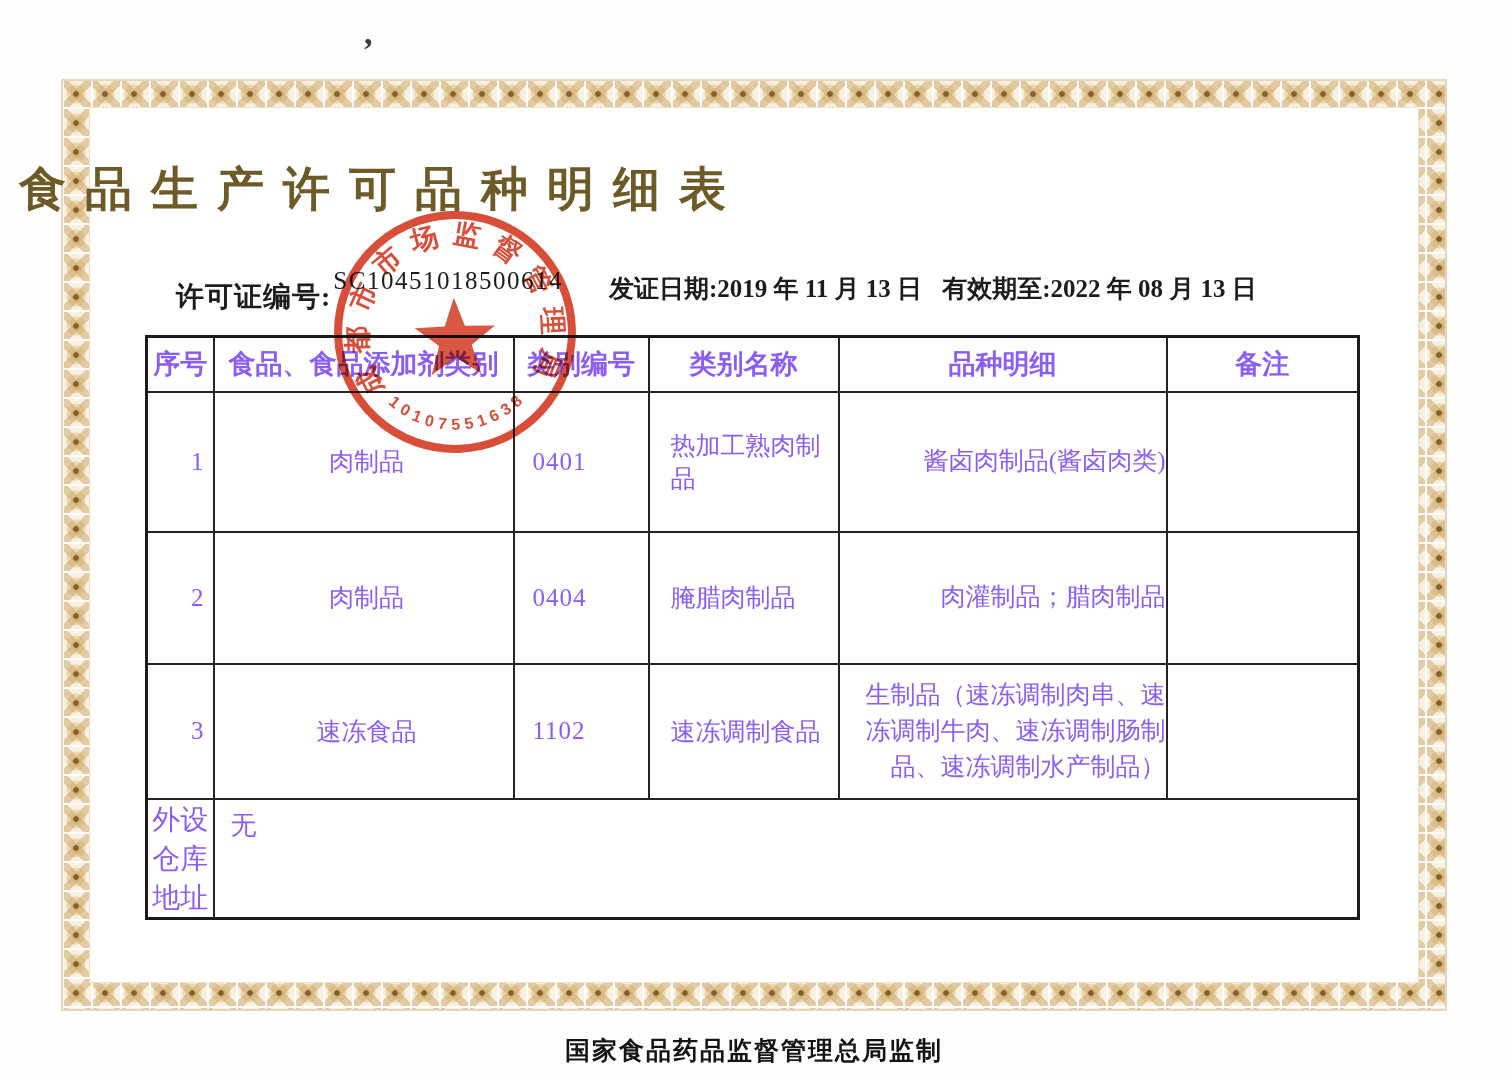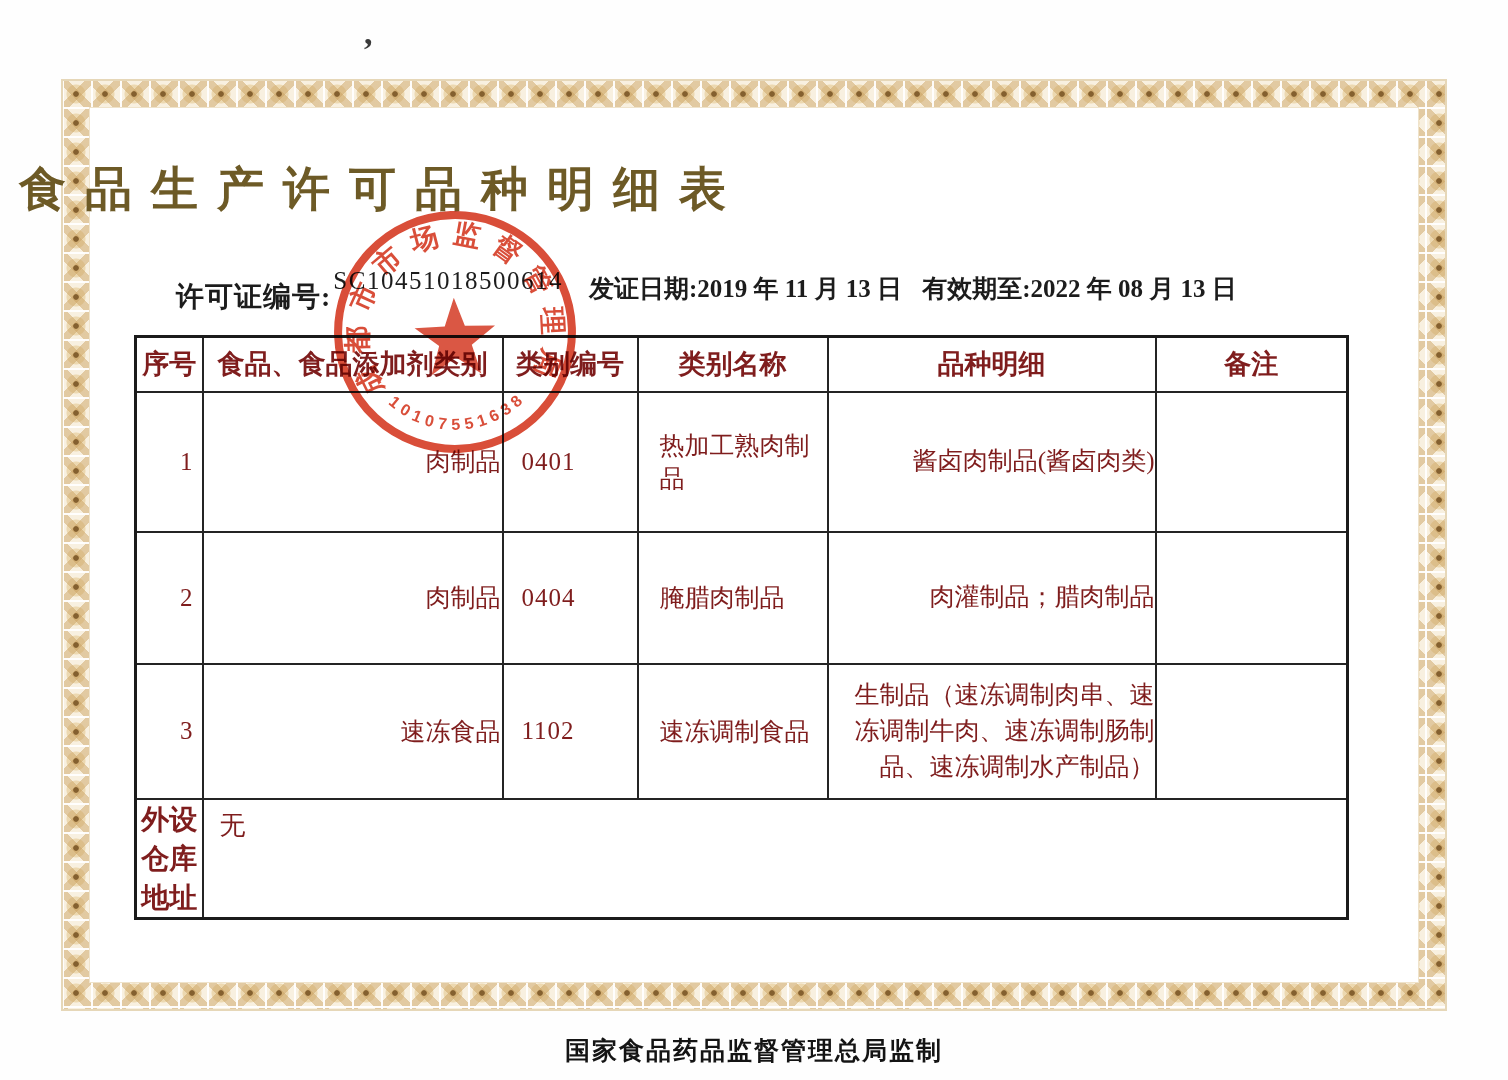--- a/index.html
+++ b/index.html
@@ -37,46 +37,46 @@
     font-size:47px; font-weight:bold; color:#6d5a26;
     letter-spacing:19px; text-indent:19px; white-space:nowrap;
   }
   .license-row{
     position:absolute; left:176px; top:266px; width:1240px;
     display:flex; align-items:flex-start; white-space:nowrap;
   }
   .license-label{ font-size:28px; font-weight:bold; margin-top:12px; letter-spacing:1px; }
   .license-number{ font-size:25px; margin-top:1px; margin-left:2px; letter-spacing:1.5px; }
   .license-date{ font-size:25px; font-weight:bold; margin-top:6px; }
-  .license-date.issue{ margin-left:26px;text-align:center; }
+  .license-date.issue{ margin-left:46px;text-align:center; }
   .license-date.valid{ margin-left:20px; }
 
   table.detail-table{
-    position:absolute; left:134px; top:335px; width:1212px;
+    position:absolute; left:145px; top:335px; width:1212px;
     border-collapse:collapse; table-layout:fixed;
-    font-size:25px; color:#7f1d1d;
+    font-size:25px; color:#8b5cf6;
   }
   table.detail-table td, table.detail-table th{
     border:2px solid #242424; overflow:hidden;
   }
   table.detail-table{ border:3px solid #1b1b1b; }
   tr.header-row{ height:55px; }
   tr.header-row th{ font-size:27px; font-weight:bold; text-align:center; padding:0 2px; }
   tr.data-row-1{ height:140px; }
   tr.data-row-2{ height:132px; }
   tr.data-row-3{ height:135px; }
   tr.warehouse-row{ height:116px; }
   td{ vertical-align:middle; }
   td.cell-no{ text-align:right; padding-right:9px; }
-  td.cell-cat{ text-align:right; padding-left:7px; }
+  td.cell-cat{ text-align:center; padding-left:7px; }
   td.cell-code{ text-align:left; padding-left:18px; letter-spacing:1px;margin-left:41px; }
   td.cell-name{ text-align:left; padding-left:21px; }
   td.cell-detail{ text-align:right; padding:4px 0 4px 12px; line-height:1.45; }
   td.warehouse-label{
-    text-align:center; font-size:28px; font-weight:bold; line-height:1.4;
+    text-align:center; font-size:28px; font-weight:normal; line-height:1.4;
     padding:0 1px; vertical-align:middle;
   }
   td.warehouse-value{ vertical-align:top; text-align:left; font-size:26px; padding:8px 0 0 16px; }
 
   .seal{
     position:absolute; left:328px; top:205px; width:254px; height:254px;
     mix-blend-mode:multiply; opacity:.93;
     transform:rotate(-2deg);
   }
   .footer{

